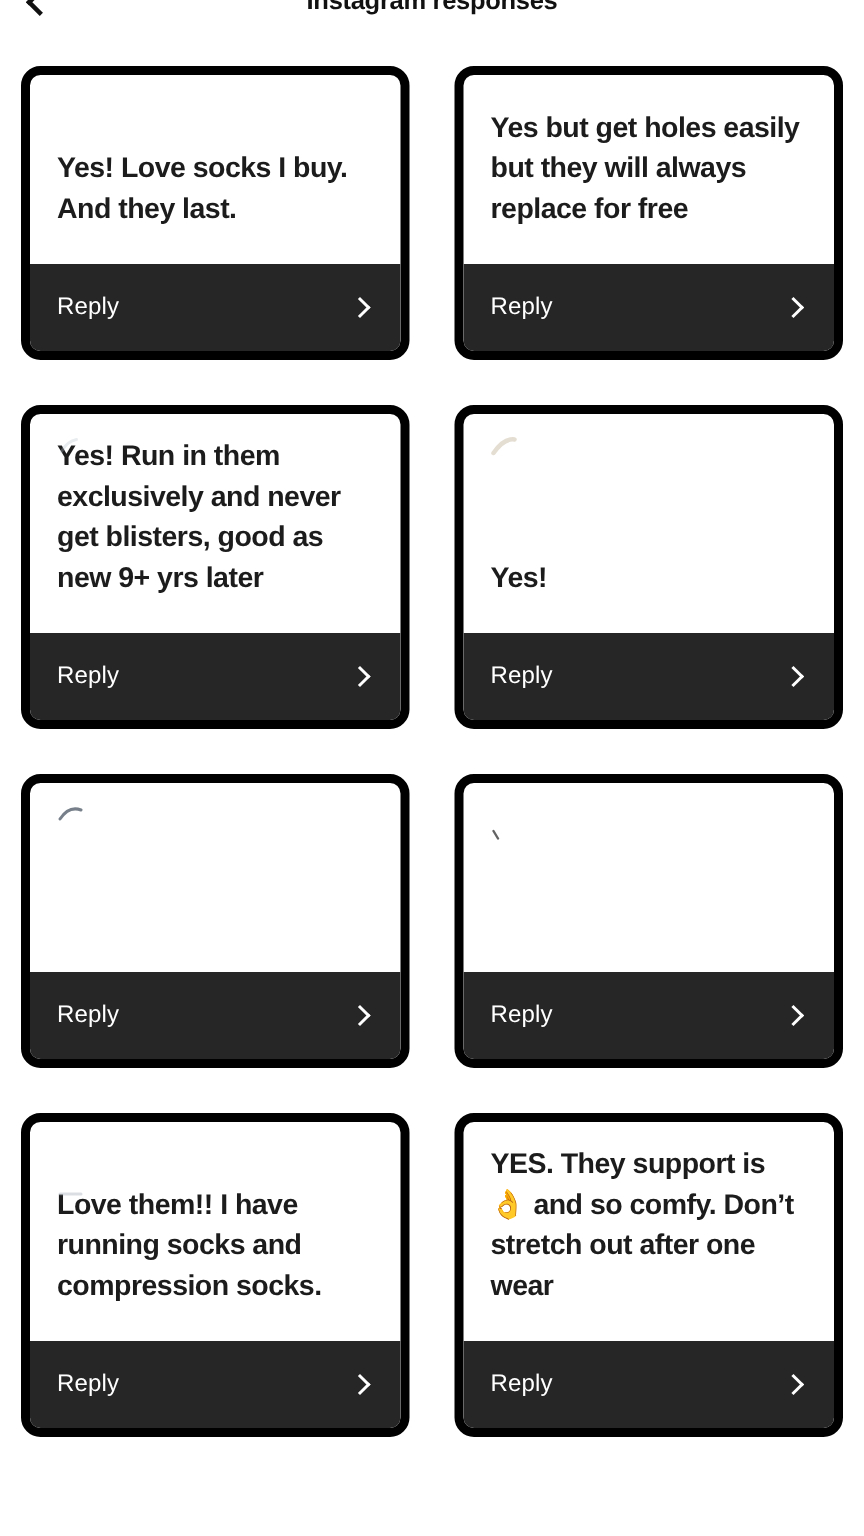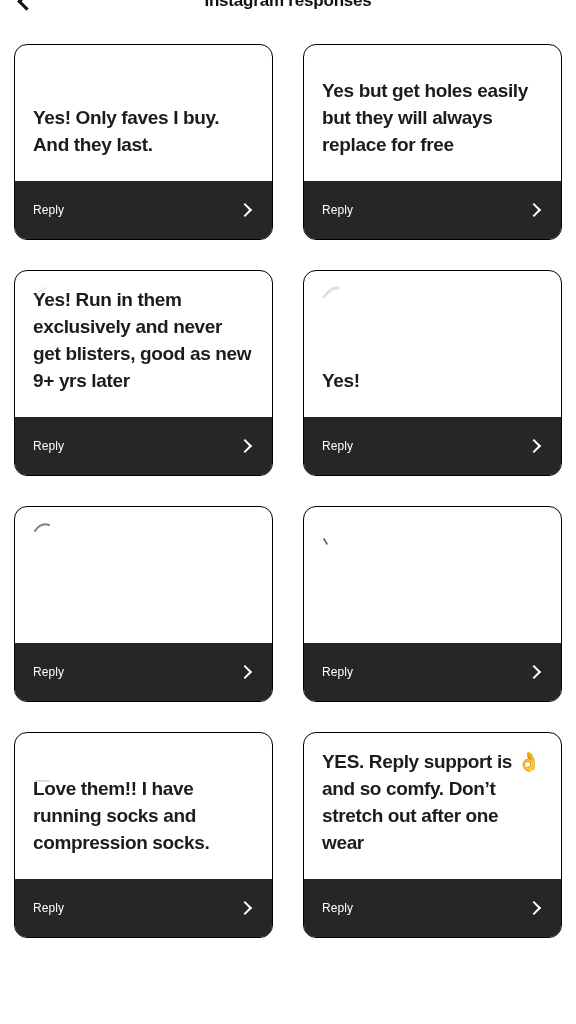--- a/index.html
+++ b/index.html
@@ -88,21 +88,21 @@
     padding: 0 14px;
     display: grid;
     grid-template-columns: 1fr 1fr;
     column-gap: 30px;
     row-gap: 30px;
   }
 
   .card {
     position: relative;
     background: #ffffff;
-    border: 1px solid #000000;
+    border: 6px solid #000000;
     border-radius: 13px;
     overflow: hidden;
     display: flex;
     flex-direction: column;
     justify-content: flex-end;
     min-height: 196px;
   }
 
   .card-body {
     flex: 1 1 auto;
@@ -144,21 +144,21 @@
     background: #262626;
     height: 58px;
     display: flex;
     align-items: center;
     justify-content: space-between;
     padding: 0 18px;
     cursor: pointer;
   }
 
   .reply-label {
-    font-size: 12px;
+    font-size: 16px;
     font-weight: 400;
     color: #ffffff;
     letter-spacing: 0.1px;
   }
 
   .chev-right {
     width: 10px;
     height: 10px;
     border-top: 2px solid #ffffff;
     border-right: 2px solid #ffffff;
@@ -176,21 +176,21 @@
       <span class="chev-left"></span>
     </div>
     <div class="header-title">Instagram responses</div>
   </div>
   <div class="header-rule"></div>
 
   <div class="grid">
 
     <div class="card row1">
       <div class="card-body">
-        <div class="card-text">Yes! Only faves I buy. And they last.</div>
+        <div class="card-text">Yes! Love socks I buy. And they last.</div>
       </div>
       <div class="card-footer">
         <span class="reply-label">Reply</span>
         <span class="chev-right"></span>
       </div>
     </div>
 
     <div class="card row1">
       <div class="card-body">
         <div class="card-text">Yes but get holes easily but they will always replace for free</div>
@@ -270,21 +270,21 @@
       </div>
       <div class="card-footer">
         <span class="reply-label">Reply</span>
         <span class="chev-right"></span>
       </div>
     </div>
 
     <div class="card row4">
       <div class="card-body">
         <div class="card-text">
-          <span>YES. Reply support is </span><span class="emoji">👌</span><span> and so comfy. Don’t stretch out after one wear</span>
+          <span>YES. They support is </span><span class="emoji">👌</span><span> and so comfy. Don’t stretch out after one wear</span>
         </div>
       </div>
       <div class="card-footer">
         <span class="reply-label">Reply</span>
         <span class="chev-right"></span>
       </div>
     </div>
 
   </div>
 </div>

